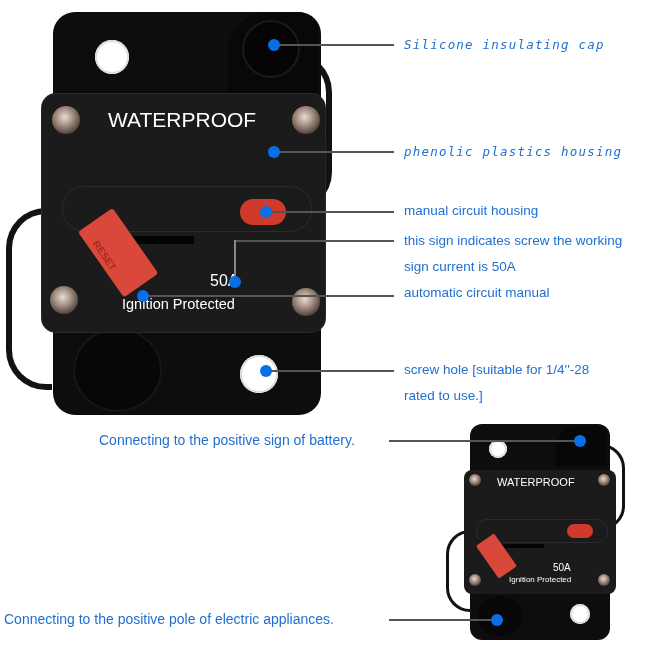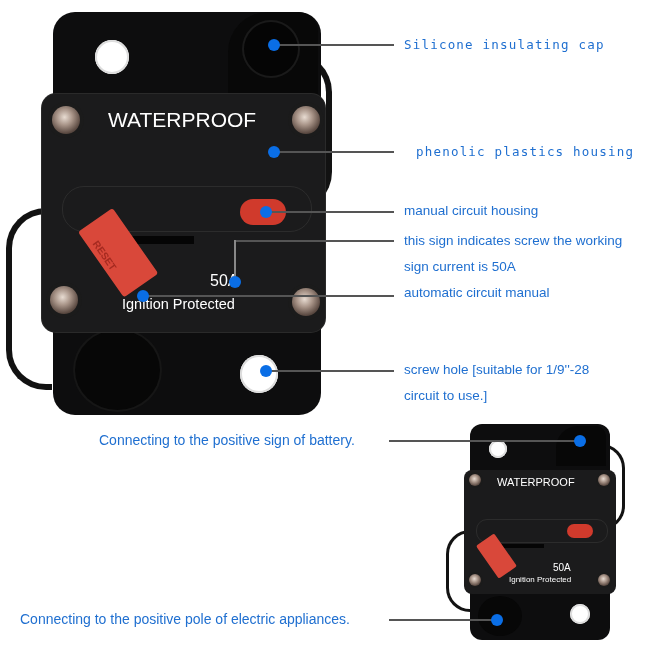--- a/index.html
+++ b/index.html
@@ -1,19 +1,19 @@
 <!DOCTYPE html>
 <html><head>
 <meta charset="utf-8">
 <style>
   html,body{margin:0;padding:0;background:#ffffff;}
   body{width:656px;height:656px;position:relative;overflow:hidden;font-family:"Liberation Sans",sans-serif;}
   .abs{position:absolute;}
   .label{position:absolute;color:#1f6fd0;font-size:13.5px;white-space:nowrap;line-height:16px;}
-  .mono{font-family:"DejaVu Sans Mono","Liberation Mono",monospace;font-size:12.5px;letter-spacing:1.2px;}
+  .mono{font-family:"DejaVu Sans Mono","Liberation Mono",monospace;font-size:12.5px;letter-spacing:1.2px;font-style:italic;}
   .line{position:absolute;background:#555;height:1.5px;}
   .vline{position:absolute;background:#888;width:1.5px;}
   .dot{position:absolute;width:12px;height:12px;border-radius:50%;background:#0a6ee6;margin-left:-6px;margin-top:-6px;z-index:5;}
   .screw{position:absolute;border-radius:50%;background:radial-gradient(circle at 45% 40%,#e8dcd2 0%,#a89488 35%,#5b4a42 70%,#2a221e 100%);box-shadow:0 0 0 4px #1b1b1b;}
   .hole{position:absolute;border-radius:50%;background:#fff;box-shadow:inset 0 0 0 2px #ddd;}
   .cable{position:absolute;border:6px solid #121212;}
 </style>
 </head>
 <body>
 
@@ -65,27 +65,27 @@
 <div class="vline" style="left:234px;top:240px;height:42px;"></div>
 <div class="dot" style="left:235px;top:282px;"></div>
 
 <div class="line" style="left:143px;top:295px;width:251px;"></div>
 <div class="dot" style="left:143px;top:296px;"></div>
 
 <div class="line" style="left:266px;top:370px;width:128px;"></div>
 <div class="dot" style="left:266px;top:371px;"></div>
 
 <div class="label mono" style="left:404px;top:37px;">Silicone insulating cap</div>
-<div class="label mono" style="left:416px;top:144px;">phenolic plastics housing</div>
+<div class="label mono" style="left:404px;top:144px;">phenolic plastics housing</div>
 <div class="label" style="left:404px;top:203px;">manual circuit housing</div>
 <div class="label" style="left:404px;top:233px;">this sign indicates screw the working</div>
 <div class="label" style="left:404px;top:259px;">sign current is 50A</div>
 <div class="label" style="left:404px;top:285px;">automatic circuit manual</div>
-<div class="label" style="left:404px;top:362px;">screw hole [suitable for 1/9''-28</div>
-<div class="label" style="left:404px;top:388px;">circuit to use.]</div>
+<div class="label" style="left:404px;top:362px;">screw hole [suitable for 1/4''-28</div>
+<div class="label" style="left:404px;top:388px;">rated to use.]</div>
 
 <div>
   <div class="cable" style="left:596px;top:444px;width:26px;height:80px;border-width:3px;border-left:none;border-radius:0 24px 24px 0;"></div>
   <div class="cable" style="left:446px;top:530px;width:24px;height:76px;border-width:3px;border-right:none;border-radius:24px 0 0 24px;"></div>
 
   <div class="abs" style="left:470px;top:424px;width:140px;height:216px;background:#0d0d0e;border-radius:12px;"></div>
   <div class="abs" style="left:556px;top:426px;width:50px;height:40px;background:#070707;border-radius:22px 10px 0 0;"></div>
   <div class="hole" style="left:489px;top:440px;width:18px;height:18px;"></div>
   <div class="abs" style="left:478px;top:596px;width:44px;height:40px;background:#070707;border-radius:50%;"></div>
   <div class="hole" style="left:570px;top:604px;width:20px;height:20px;"></div>
@@ -104,13 +104,13 @@
   <div class="screw" style="left:469px;top:574px;width:12px;height:12px;box-shadow:0 0 0 2px #1b1b1b;"></div>
   <div class="screw" style="left:598px;top:574px;width:12px;height:12px;box-shadow:0 0 0 2px #1b1b1b;"></div>
 </div>
 
 <div class="line" style="left:389px;top:440px;width:190px;"></div>
 <div class="dot" style="left:580px;top:441px;"></div>
 <div class="line" style="left:389px;top:619px;width:108px;"></div>
 <div class="dot" style="left:497px;top:620px;"></div>
 
 <div class="label" style="left:99px;top:432px;font-size:14px;">Connecting to the positive sign of battery.</div>
-<div class="label" style="left:20px;top:611px;font-size:14px;">Connecting to the positive pole of electric appliances.</div>
+<div class="label" style="left:4px;top:611px;font-size:14px;">Connecting to the positive pole of electric appliances.</div>
 
 </body></html>

